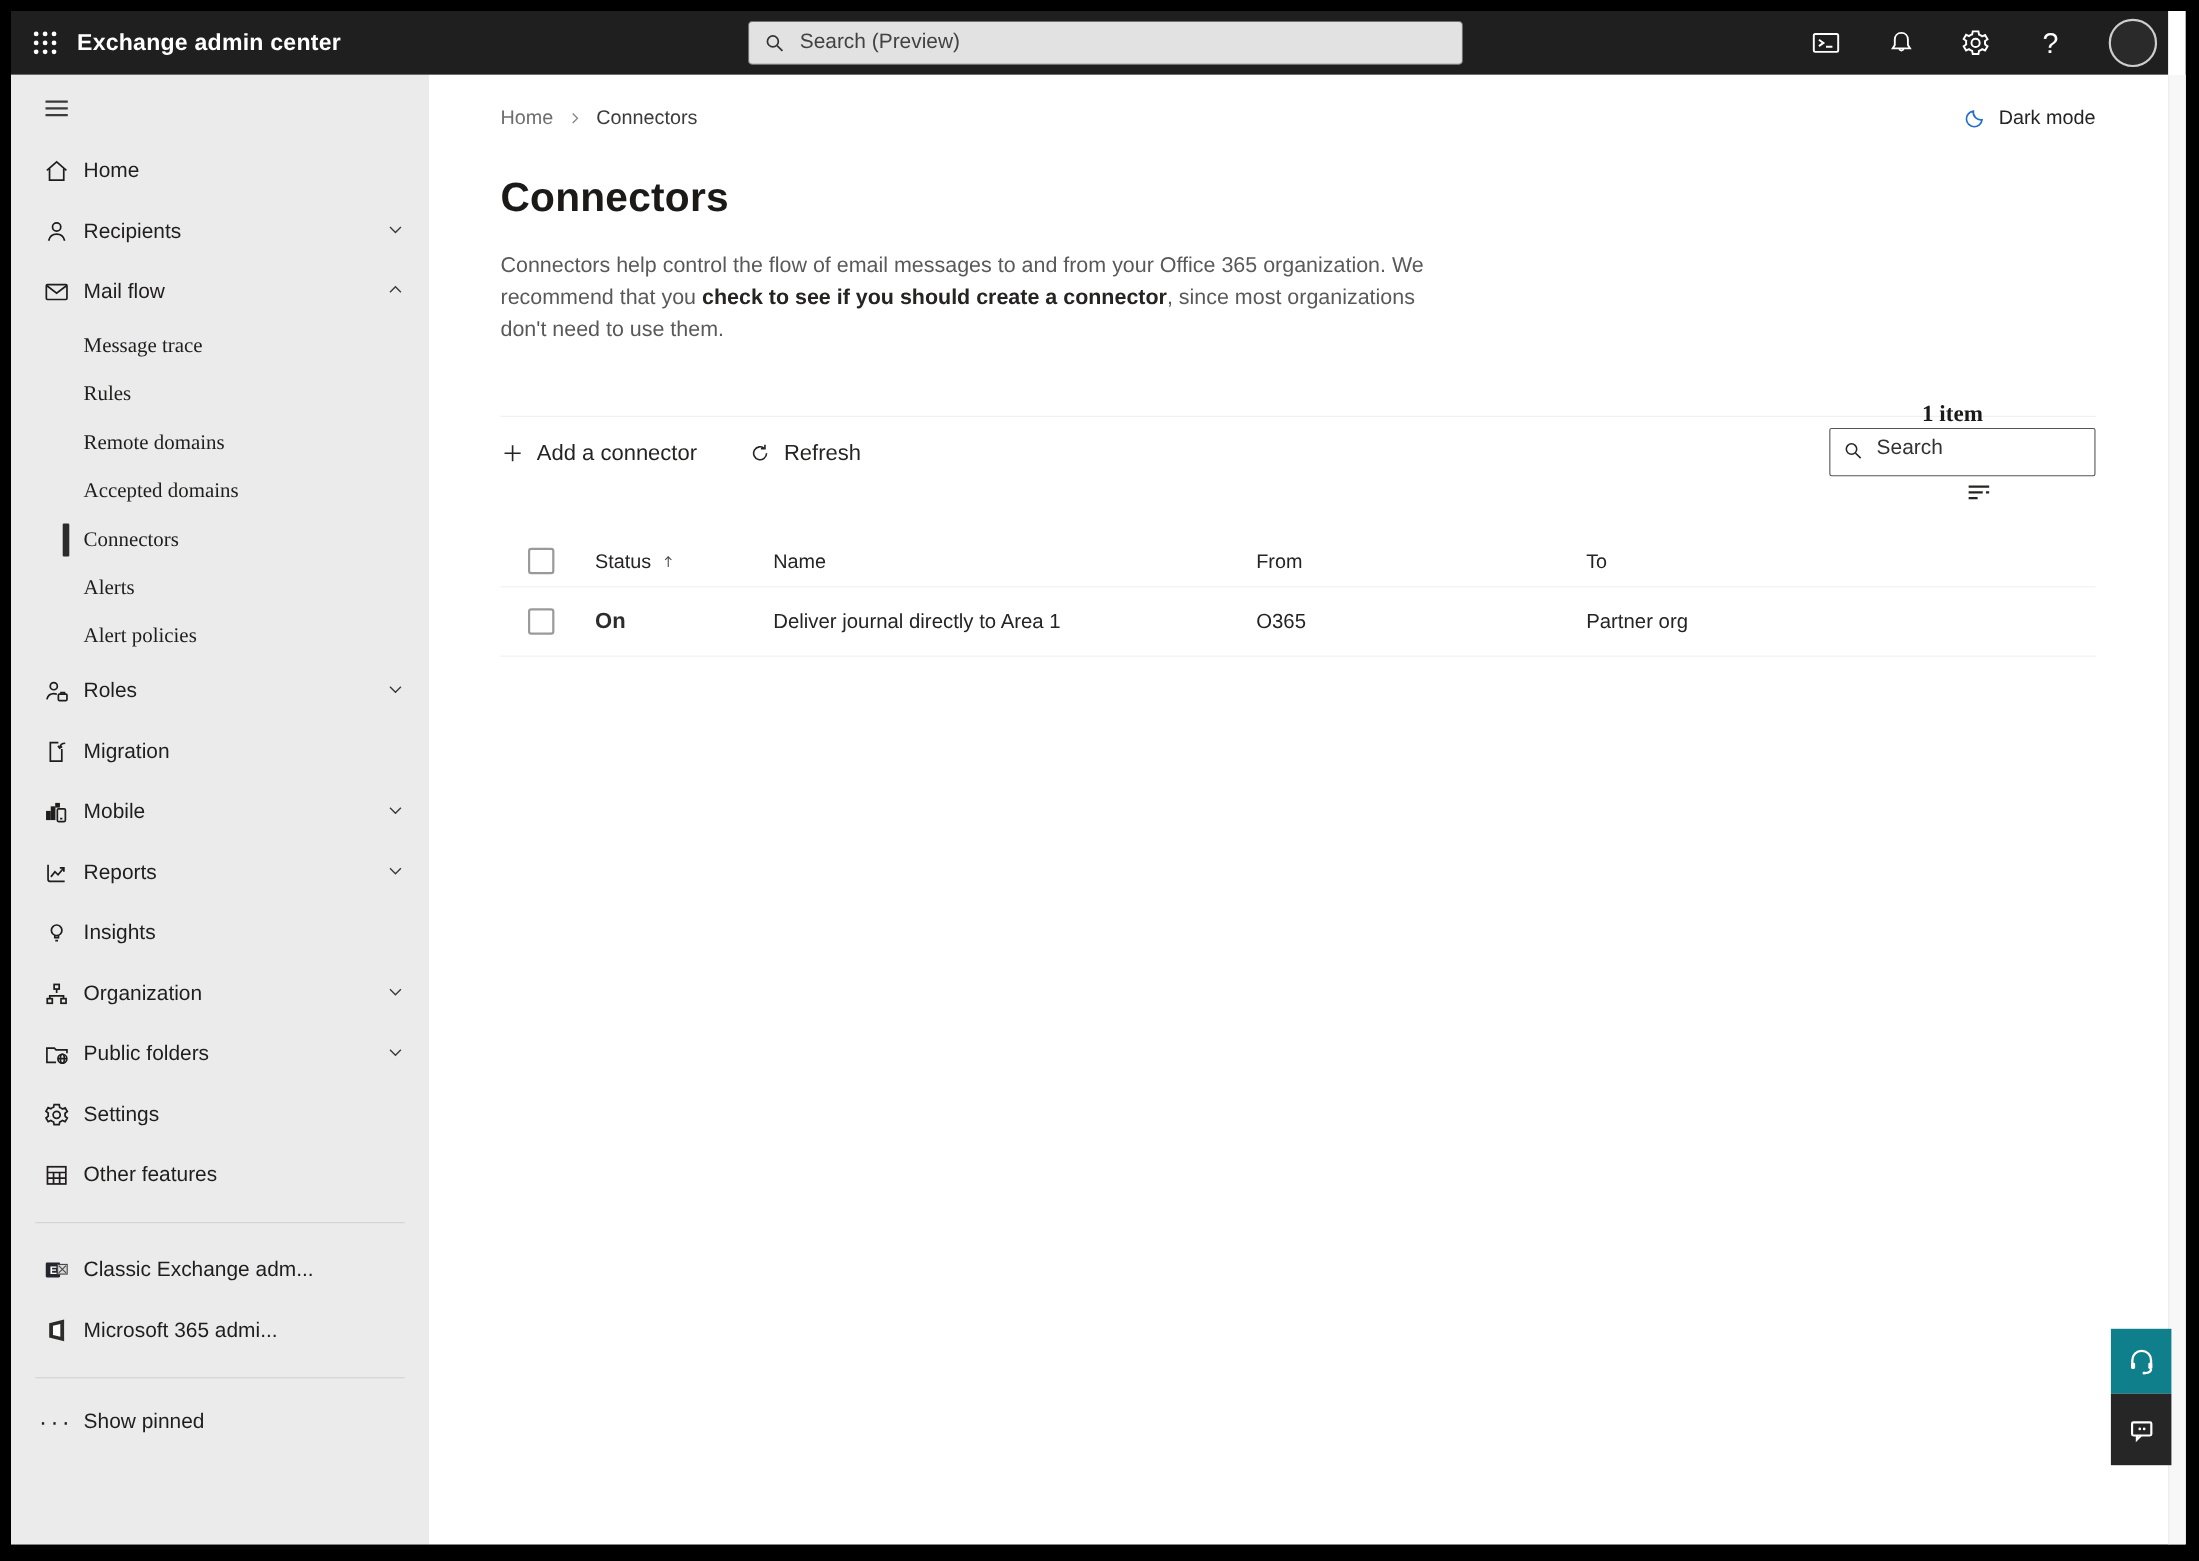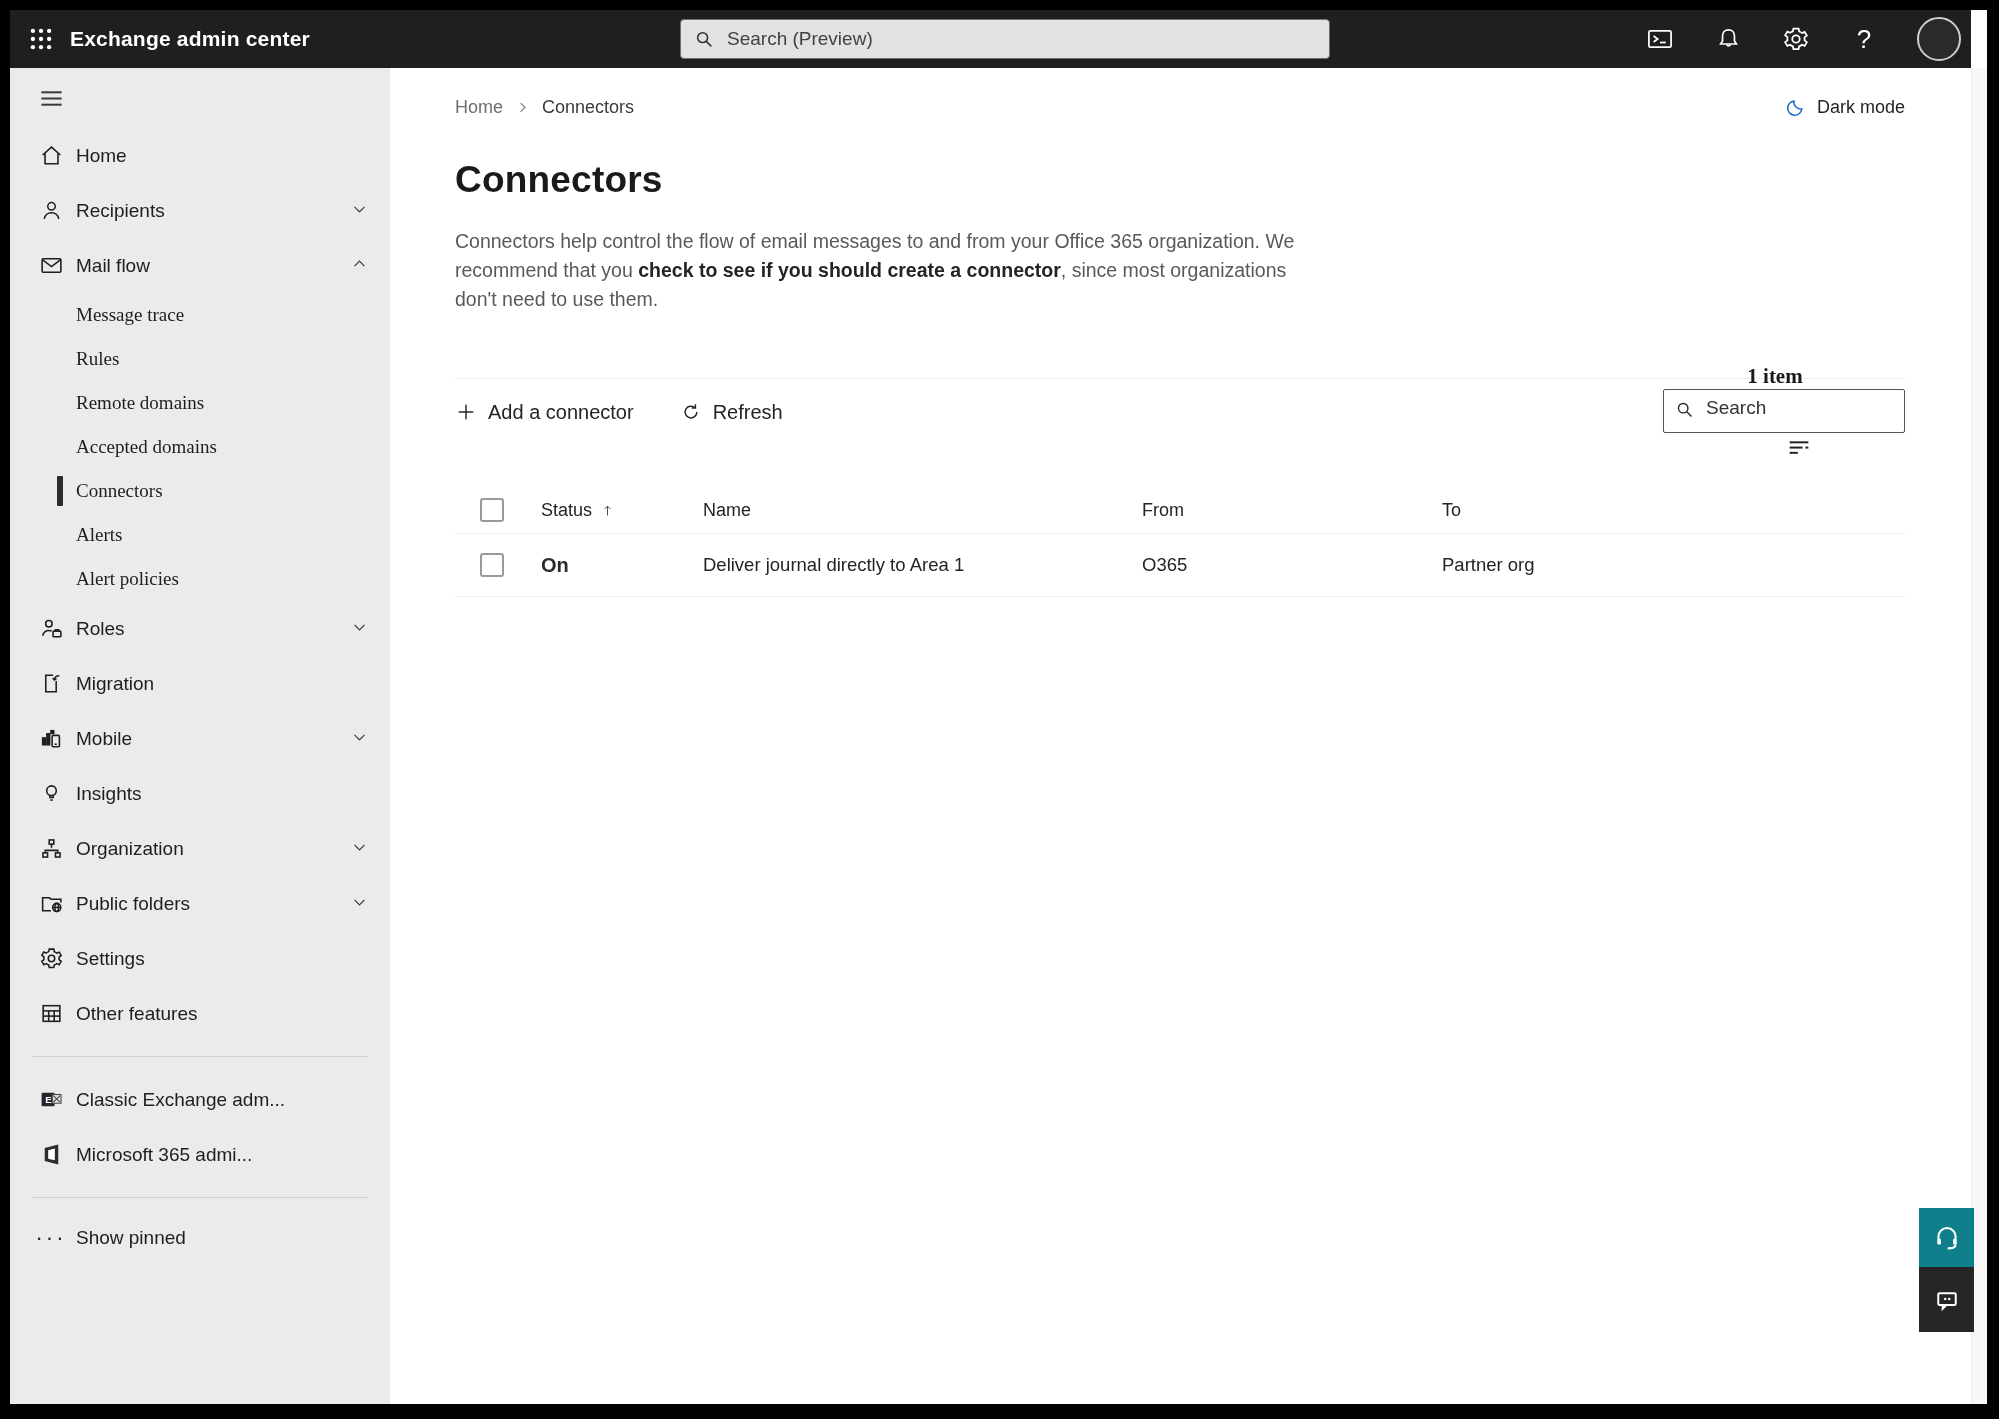--- a/index.html
+++ b/index.html
@@ -241,20 +241,35 @@
           </svg>
         </span>
         <span class="nav-label">Mobile</span>
         <span class="chev">
           <svg width="17" height="17" viewBox="0 0 24 24" fill="none" stroke="#3b3b3b" stroke-width="1.8">
               <polyline points="5,9 12,16 19,9"></polyline>
             </svg>
         </span>
       </div>
 
+      <div class="nav-item">
+        <span class="nav-ico">
+          <svg width="25" height="25" viewBox="0 0 24 24" fill="none" stroke="#1f1e1d" stroke-width="1.5">
+            <path d="M4.5 5v12.5a2 2 0 0 0 2 2H19"></path>
+            <polyline points="7,15.5 10.5,11 13.2,13.7 18,8"></polyline>
+            <polyline points="14.8,7.6 18.3,7.6 18.3,11.1"></polyline>
+          </svg>
+        </span>
+        <span class="nav-label">Reports</span>
+        <span class="chev">
+          <svg width="17" height="17" viewBox="0 0 24 24" fill="none" stroke="#3b3b3b" stroke-width="1.8">
+              <polyline points="5,9 12,16 19,9"></polyline>
+            </svg>
+        </span>
+      </div>
 
       <div class="nav-item">
         <span class="nav-ico">
           <svg width="25" height="25" viewBox="0 0 24 24" fill="none" stroke="#1f1e1d" stroke-width="1.5">
             <circle cx="12" cy="9.3" r="4.6"></circle>
               <path d="M10.4 13.5v2.3h3.2v-2.3"></path>
               <line x1="10.8" y1="18.3" x2="13.2" y2="18.3"></line>
           </svg>
         </span>
         <span class="nav-label">Insights</span>

